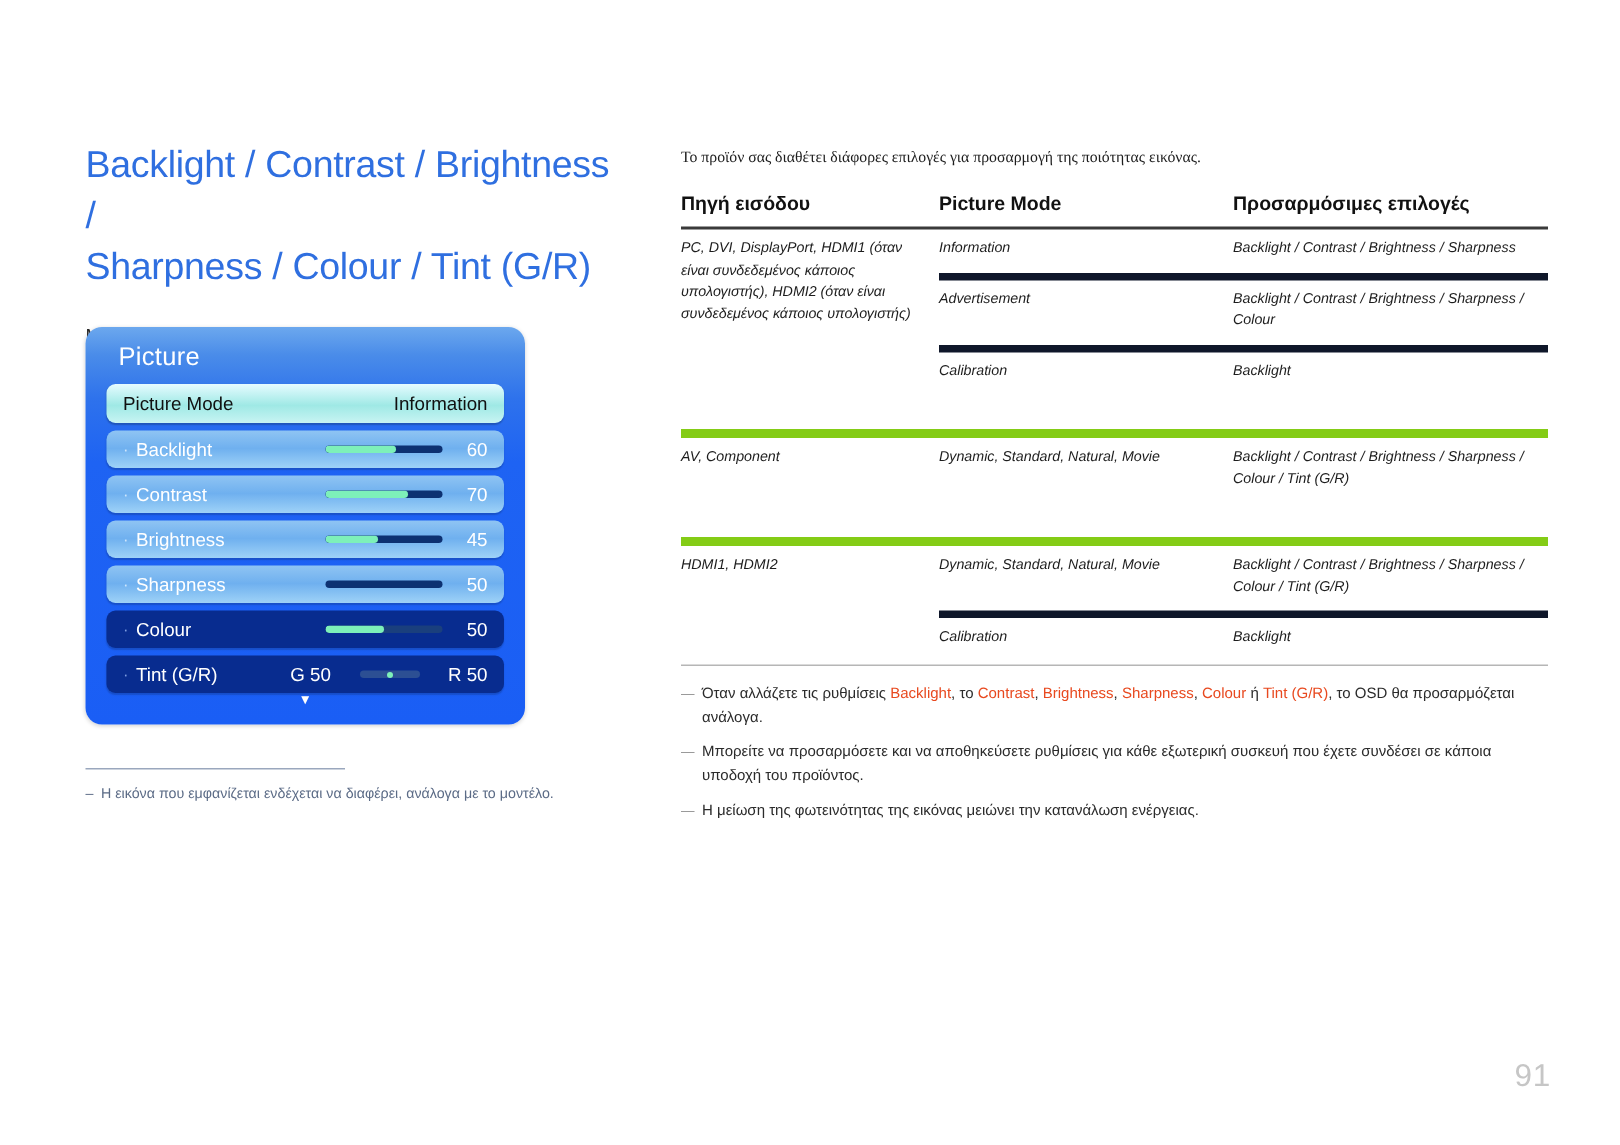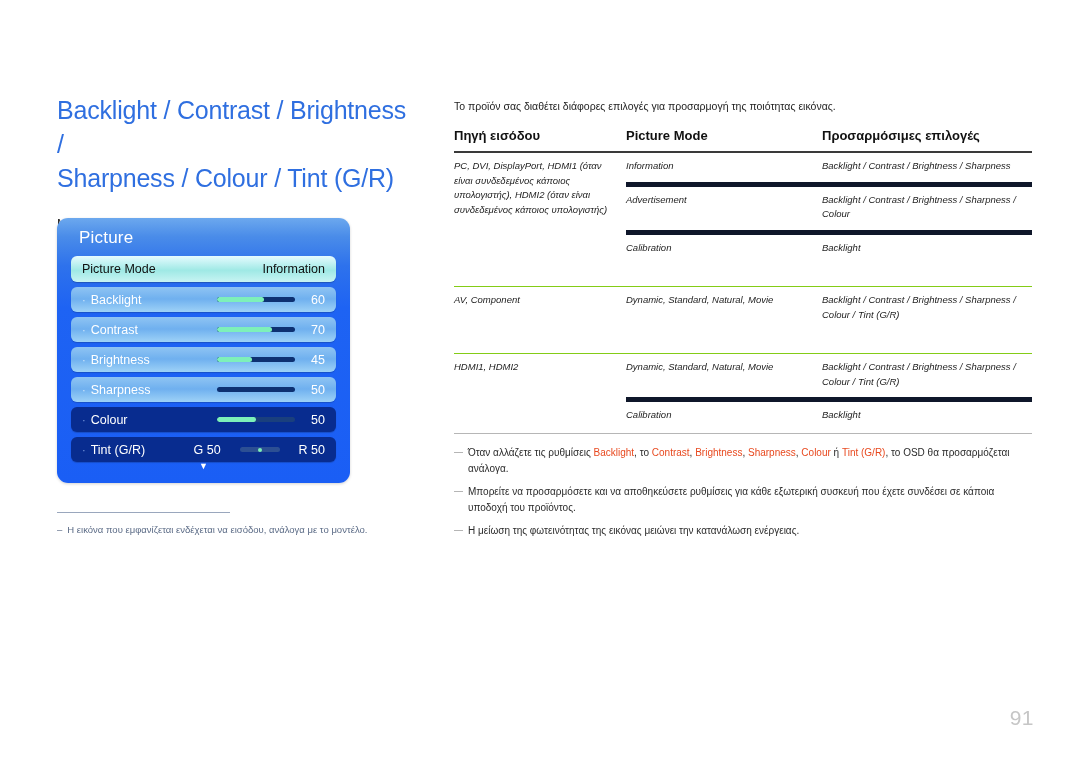--- a/index.html
+++ b/index.html
@@ -207,20 +207,21 @@
     position: absolute;
     left: 454px;
     top: 98px;
     width: 578px;
   }
   #intro {
     font-size: 10.5px;
     color: #1d1d1d;
     line-height: 16px;
     margin: 0 0 14px 0;
+    font-family: Liberation Serif, serif;
   }
 
   table#spec {
     width: 578px;
     border-collapse: collapse;
     table-layout: fixed;
   }
   table#spec col.c1 { width: 172px; }
   table#spec col.c2 { width: 196px; }
   table#spec col.c3 { width: 210px; }
@@ -241,21 +242,21 @@
     padding: 6px 8px 8px 0;
     color: #1d1d1d;
     font-style: italic;
   }
   td.src { color: #e8491f; padding-top: 7px; }
   td.src .grk { color: #1d1d1d; }
   td.mode { color: #e8491f; padding-top: 7px; }
   td.opts { color: #e8491f; padding-top: 7px; margin-top: 22px; }
 
   tr.sub td.mode, tr.sub td.opts { border-top: 5px solid #0f172a; }
-  tr.grp td { border-top: 1px solid #84cc16; }
+  tr.grp td { border-top: 6px solid #84cc16; }
   tr.spacer td { padding: 0; height: 9px; }
 
   #tbl-bottom-rule {
     width: 578px;
     height: 1px;
     background: #b6b6b6;
     margin-top: 2px;
   }
 
   ul#notes {
@@ -387,21 +388,21 @@
       </span>
     </div>
 
   </div>
   <div id="osd-down">▼</div>
 </div>
 
 <div id="left-note-rule"></div>
 <div id="left-note">
   <span class="dash">–</span>
-  <span>Η εικόνα που εμφανίζεται ενδέχεται να εισόδου, ανάλογα με το μοντέλο.</span>
+  <span>Η εικόνα που εμφανίζεται ενδέχεται να διαφέρει, ανάλογα με το μοντέλο.</span>
 </div>
 
 <div id="right-col">
   <p id="intro">Το προϊόν σας διαθέτει διάφορες επιλογές για προσαρμογή της ποιότητας εικόνας.</p>
 
   <table id="spec">
     <colgroup>
         <col class="c1">
         <col class="c2">
         <col class="c3">

